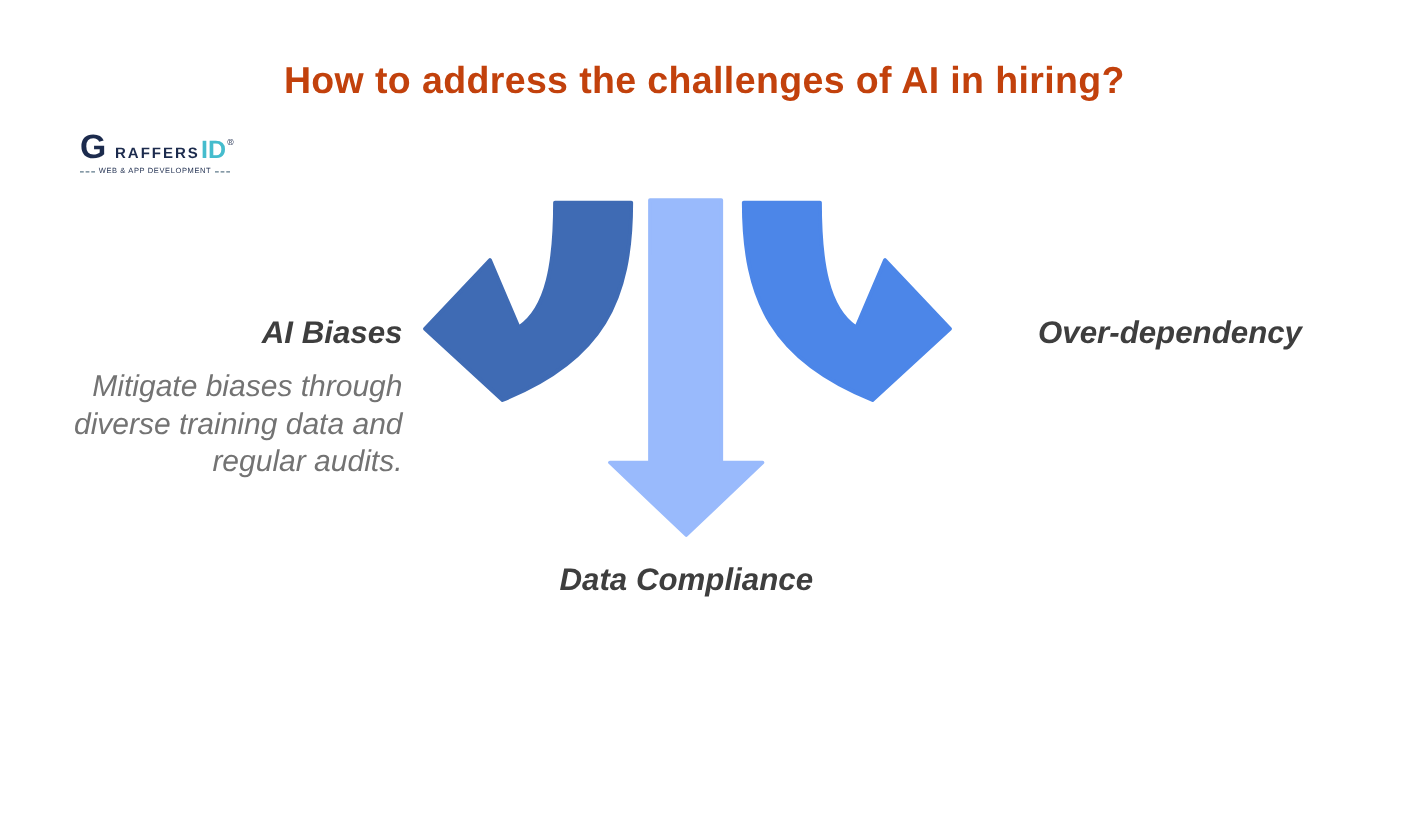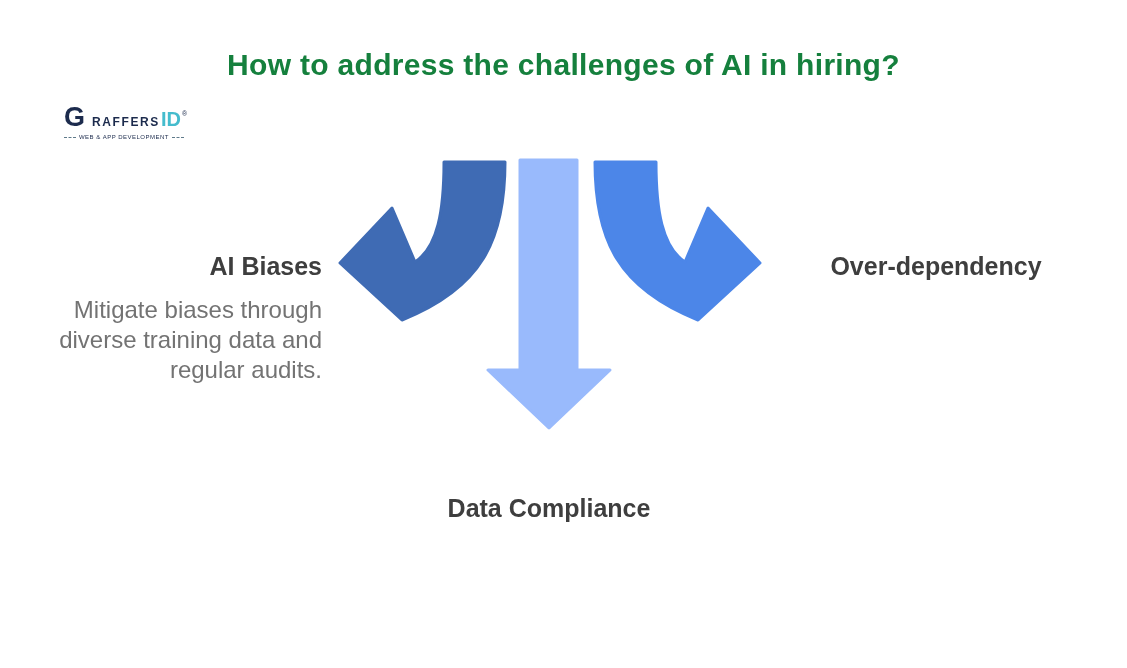--- a/index.html
+++ b/index.html
@@ -3,49 +3,49 @@
 <meta charset="utf-8">
 <style>
   html, body { margin:0; padding:0; background:#ffffff; }
   .canvas {
     position:relative; width:1127px; height:668px; background:#ffffff;
     font-family:"Liberation Sans", sans-serif; overflow:hidden;
   }
   .title {
     position:absolute; top:48px; left:0; width:100%;
     text-align:center; font-size:30px; font-weight:bold;
-    color:#15803d; letter-spacing:0.3px; margin:0;
+    color:#c2410c; letter-spacing:0.3px; margin:0;
   }
   
   .logo { position:absolute; left:64px; top:104px; width:120px; }
   .logo-row { display:flex; align-items:baseline; color:#1c2b4d; line-height:1; }
   .logo-g   { font-size:27px; font-weight:bold; }
   .logo-raffers { font-size:12px; font-weight:bold; letter-spacing:1.6px; margin-left:7px; }
   .logo-id  { font-size:20px; font-weight:bold; color:#45bccd; margin-left:1px;text-align:right; }
   .logo-reg { font-size:7px; position:relative; top:-10px; margin-left:1px; }
   .logo-tagline {
     margin-top:3px; display:flex; align-items:center; gap:3px;
     font-size:6px; letter-spacing:0.5px; color:#1c2b4d; white-space:nowrap;
   }
   .logo-tagline::before, .logo-tagline::after {
     content:""; flex:1; border-top:1px dashed #5f7a8a; height:0;
   }
   
   .arrows { position:absolute; left:330px; top:150px; width:440px; height:290px; }
   
-  .item { position:absolute; }
+  .item { position:absolute;font-style:italic; }
   .item h2 {
     margin:0; font-size:25px; line-height:30px; font-weight:bold; color:#3e3e3e;
   }
   .item p {
     margin:14px 0 0 0; font-size:24px; line-height:30px; color:#737373;
   }
   .item-left   { top:251px; right:805px; width:282px; text-align:right; }
   .item-right  { top:251px; left:777px;  width:318px; text-align:center; }
-  .item-bottom { top:449px; left:409px;  width:280px; text-align:center;margin-top:44px; }
+  .item-bottom { top:449px; left:409px;  width:280px; text-align:center; }
 </style>
 </head>
 <body>
 
 <div class="canvas">
 
   <h1 class="title">How to address the challenges of AI in hiring?</h1>
 
   <div class="logo">
     <div class="logo-row">

